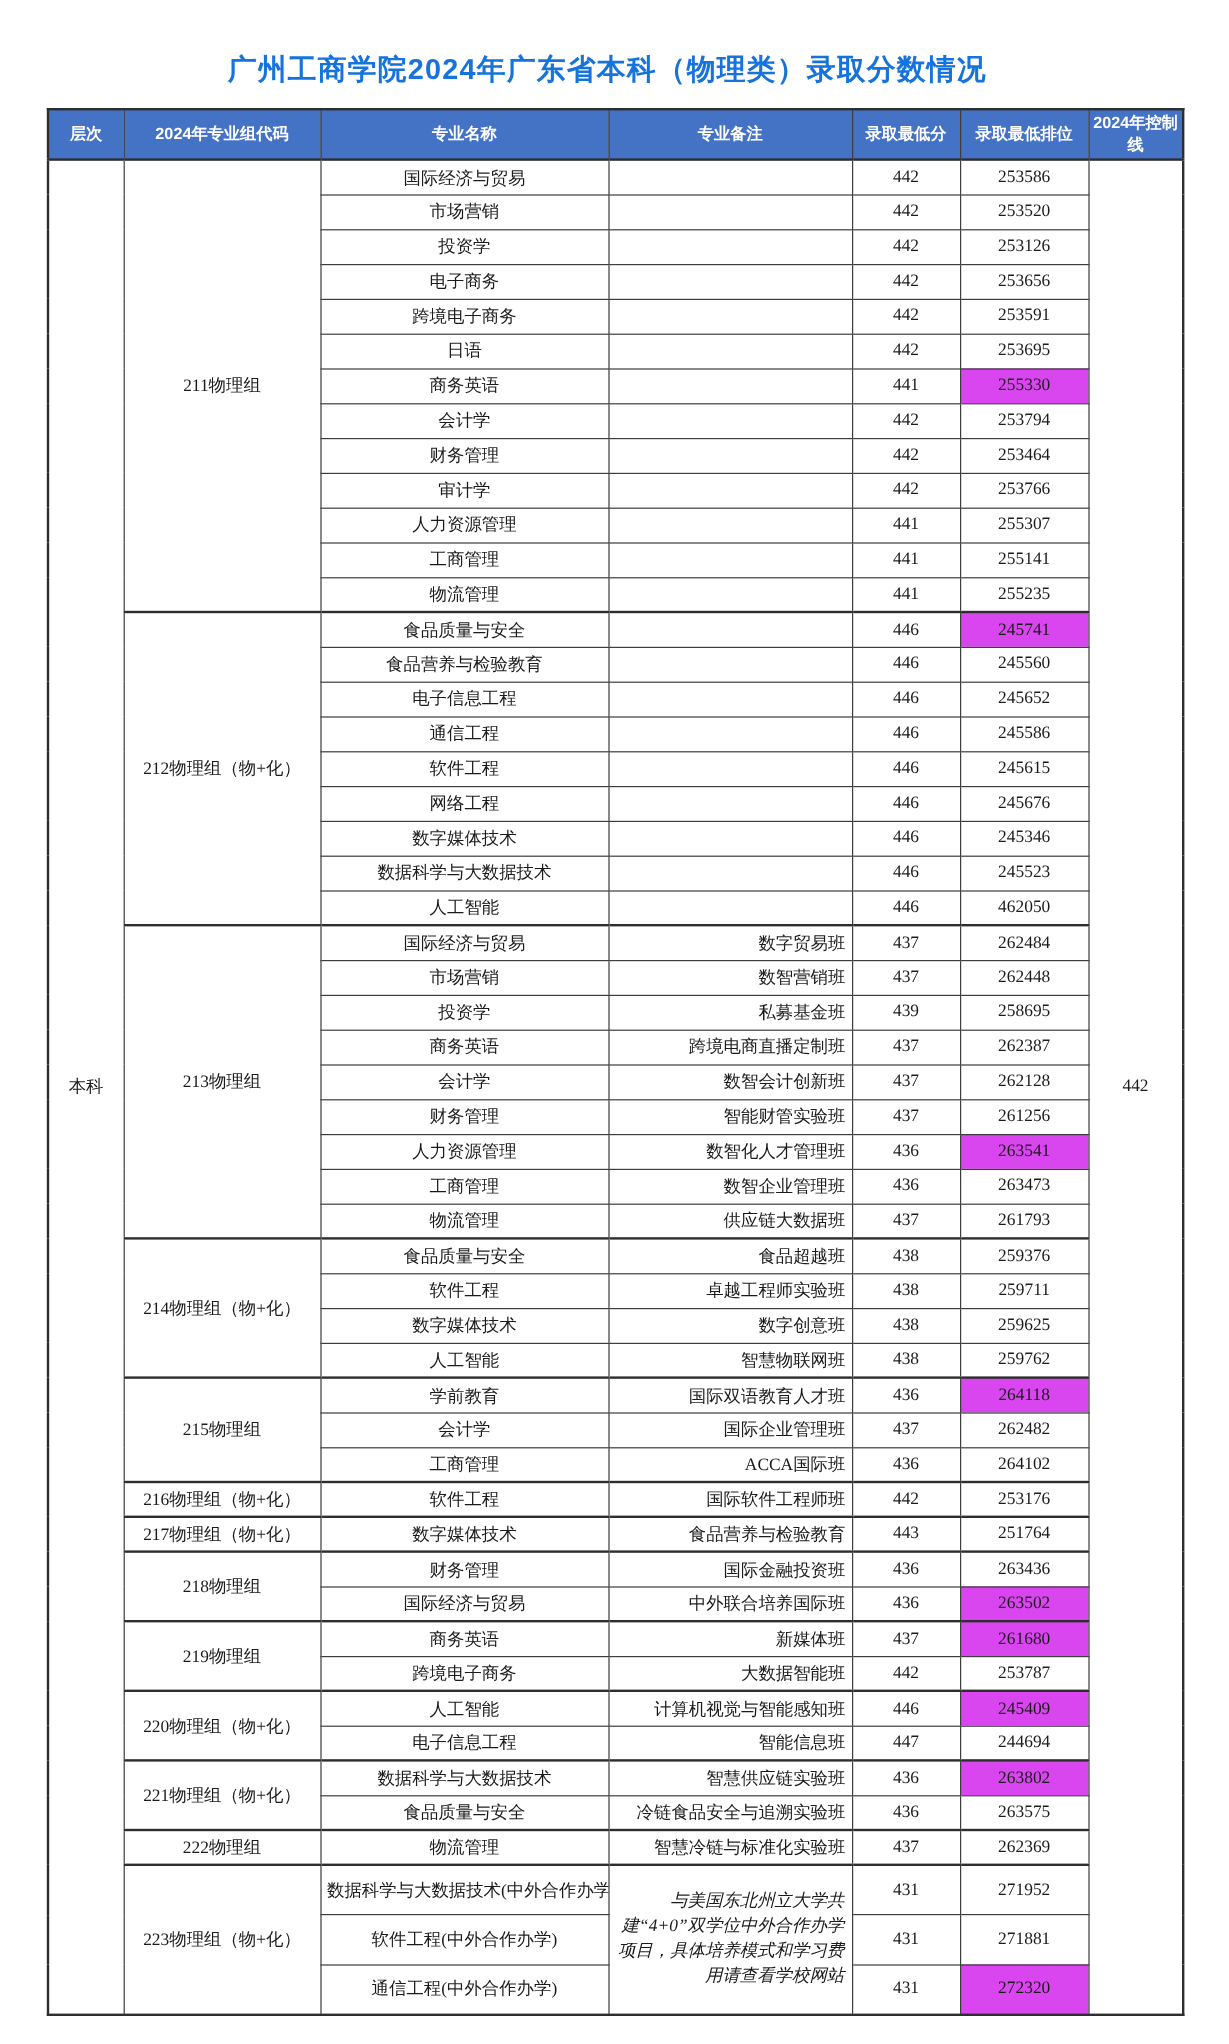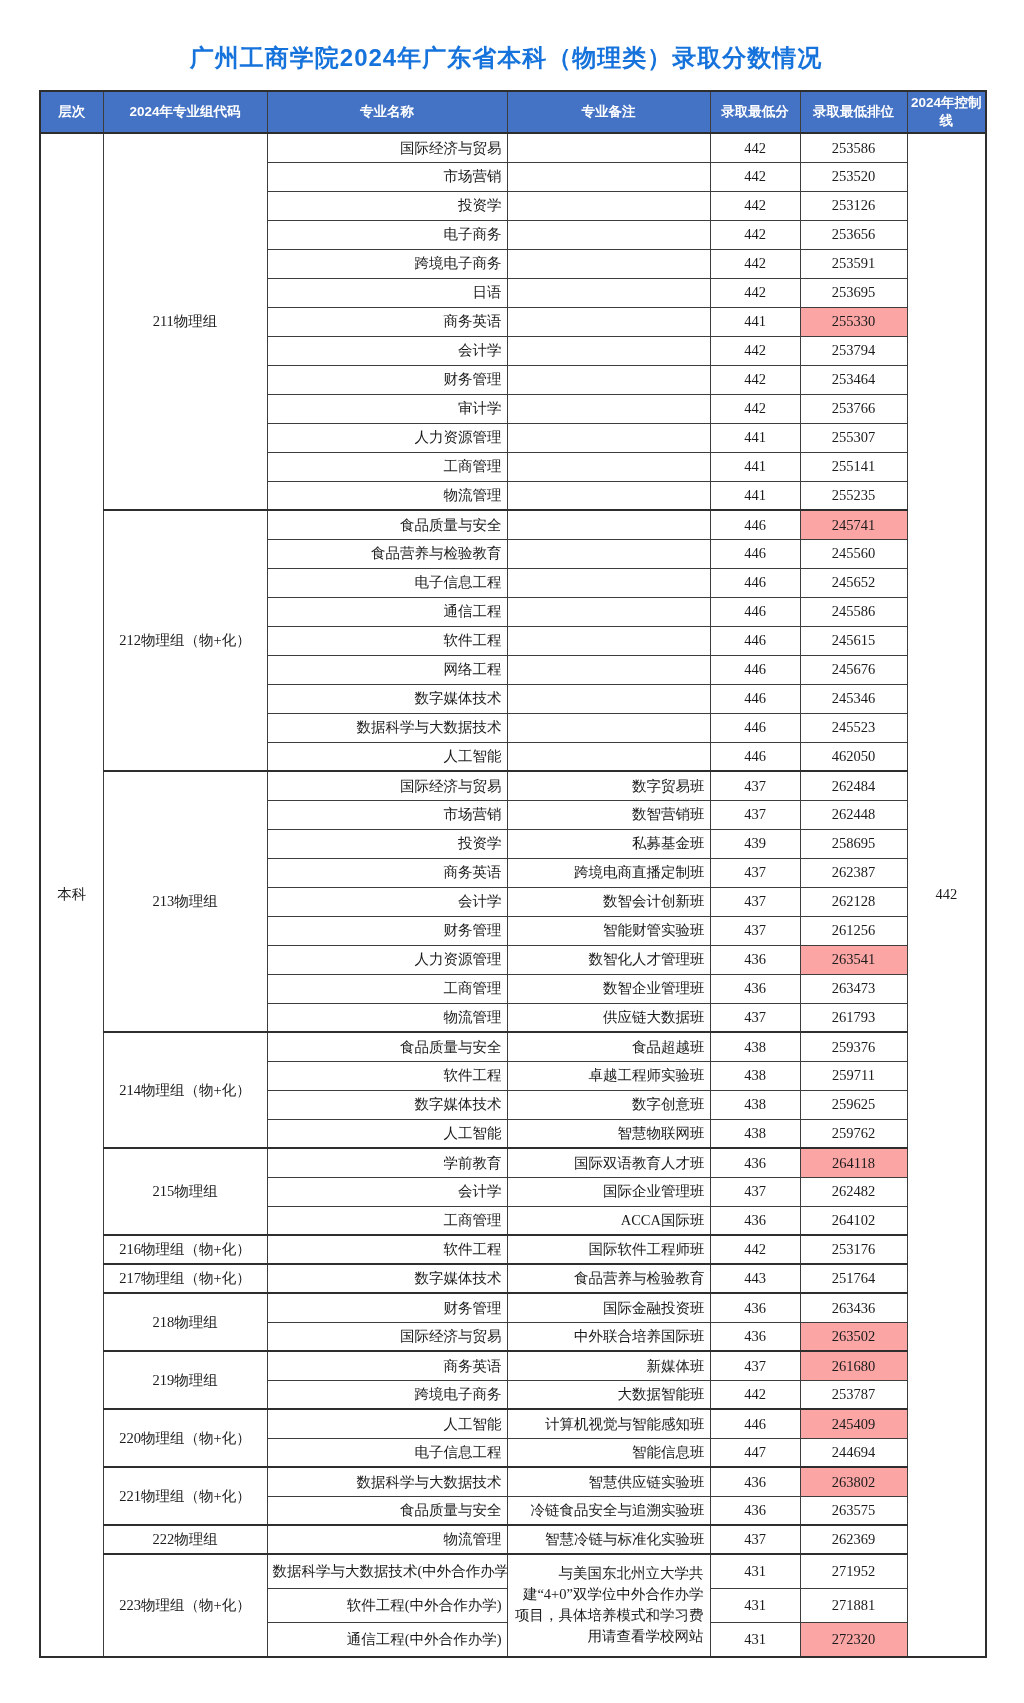--- a/index.html
+++ b/index.html
@@ -43,31 +43,32 @@
     text-align: center;
     line-height: 1.35;
     padding: 2px 1px;
   }
   .score-table tbody tr { height: 29px; }
   .score-table tbody tr.group-first td { border-top: 2.4px solid #2e2e2e; }
   .level-cell, .control-cell, .code-cell, .num-cell {
     text-align: center;
   }
   .major-cell {
-    text-align: right;
+    text-align: center;
     white-space: nowrap;
     overflow: hidden;
   }
   .note-cell { text-align: right; }
   .note-cell.shared {
     line-height: 1.45;
-    padding: 8px 6px;
+    padding: 19px 6px;
     vertical-align: middle;
-  }
-  .hl { background: #fca5a5; margin-left: 15px; }
+    font-style: italic;
+  }
+  .hl { background: #d946ef; margin-left: 15px; }
 </style>
 </head>
 <body>
 
 <h1 class="page-title">广州工商学院2024年广东省本科（物理类）录取分数情况</h1>
 
 <table class="score-table">
   <colgroup>
     <col style="width:63px">
       <col style="width:164px">

